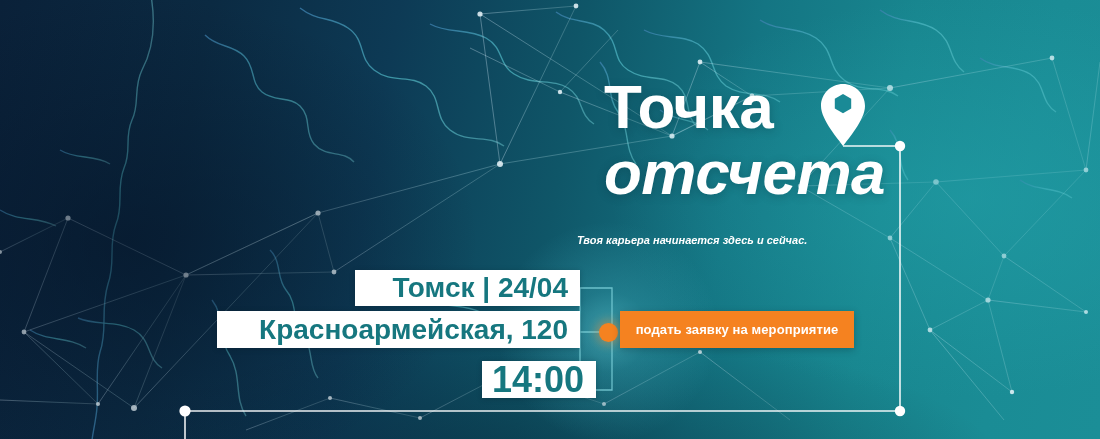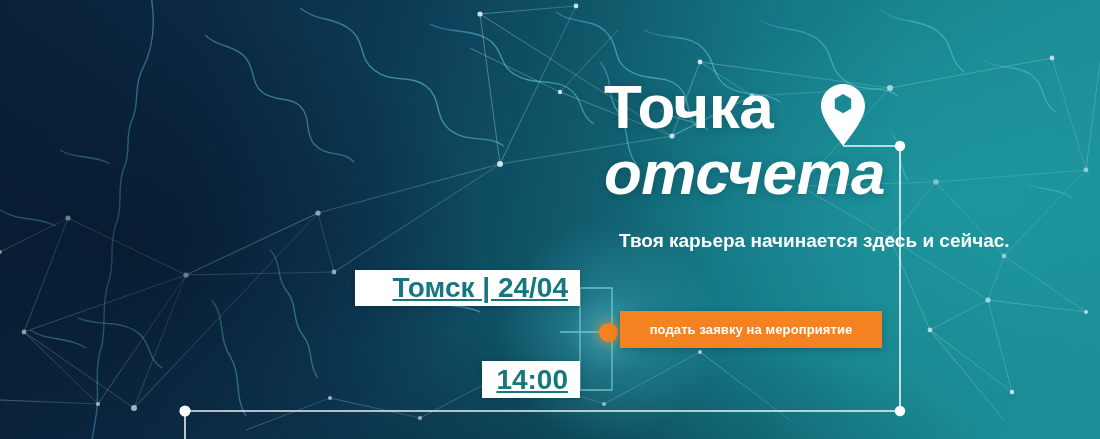--- a/index.html
+++ b/index.html
@@ -63,52 +63,52 @@
 
   .pin{
     position:absolute;
     left:821px; top:84px;
     width:44px; height:62px;
   }
 
   
   .subtitle{
     position:absolute;
-    left:619px; top:231px;
+    left:577px; top:231px;
     width:310px;
     color:#ffffff;
-    font-size:19px;
+    font-size:11px;
     line-height:19px;
     font-weight:600;
+    font-style:italic;
   }
   .subtitle span{ display:block; white-space:nowrap; }
 
   
   .infobox{
     position:absolute;
     background:#ffffff;
     color:#16777f;
     font-weight:700;
     display:flex;
     align-items:center;
     justify-content:flex-end;
     padding:0 12px 0 8px;
     box-shadow:0 1px 5px rgba(0,25,35,.25);
     white-space:nowrap;
-    text-decoration:underline;
   }
   #box-city { left:355px; top:270px; width:225px; height:36px; font-size:28px; }
   #box-addr { left:217px; top:311px; width:363px; height:37px; font-size:28px; }
-  #box-time { left:482px; top:361px; width:98px;  height:37px; font-size:28px; }
+  #box-time { left:482px; top:361px; width:114px;  height:37px; font-size:36px; }
 
   
   .cta{
     position:absolute;
     left:620px; top:311px;
-    width:262px; height:37px;
+    width:234px; height:37px;
     background:#F58220;
     border:none;
     color:#ffffff;
     font-size:13px;
     font-weight:700;
     letter-spacing:.1px;
     cursor:pointer;
     box-shadow:0 2px 7px rgba(0,30,40,.28);
   }
 
@@ -284,19 +284,20 @@
   <svg class="pin" viewBox="0 0 44 62">
     <path d="M22 0 C9.8 0 0 9.8 0 22 C0 36 18 56 22 62 C26 56 44 36 44 22 C44 9.8 34.2 0 22 0 Z" fill="#ffffff"></path>
     <path d="M22 10 L30.2 14.8 L30.2 24.4 L22 29.2 L13.8 24.4 L13.8 14.8 Z" fill="#1a8a96"></path>
   </svg>
 
   <div class="subtitle">
     <span>Твоя карьера начинается здесь и сейчас.</span>
   </div>
 
   <div class="infobox" id="box-city">Томск | 24/04</div>
+  <div class="infobox" id="box-addr">Красноармейская, 120</div>
   <div class="infobox" id="box-time">14:00</div>
 
   <div class="orange-node"></div>
 
   <button class="cta">подать заявку на мероприятие</button>
 
 </div>
 
 </body></html>

